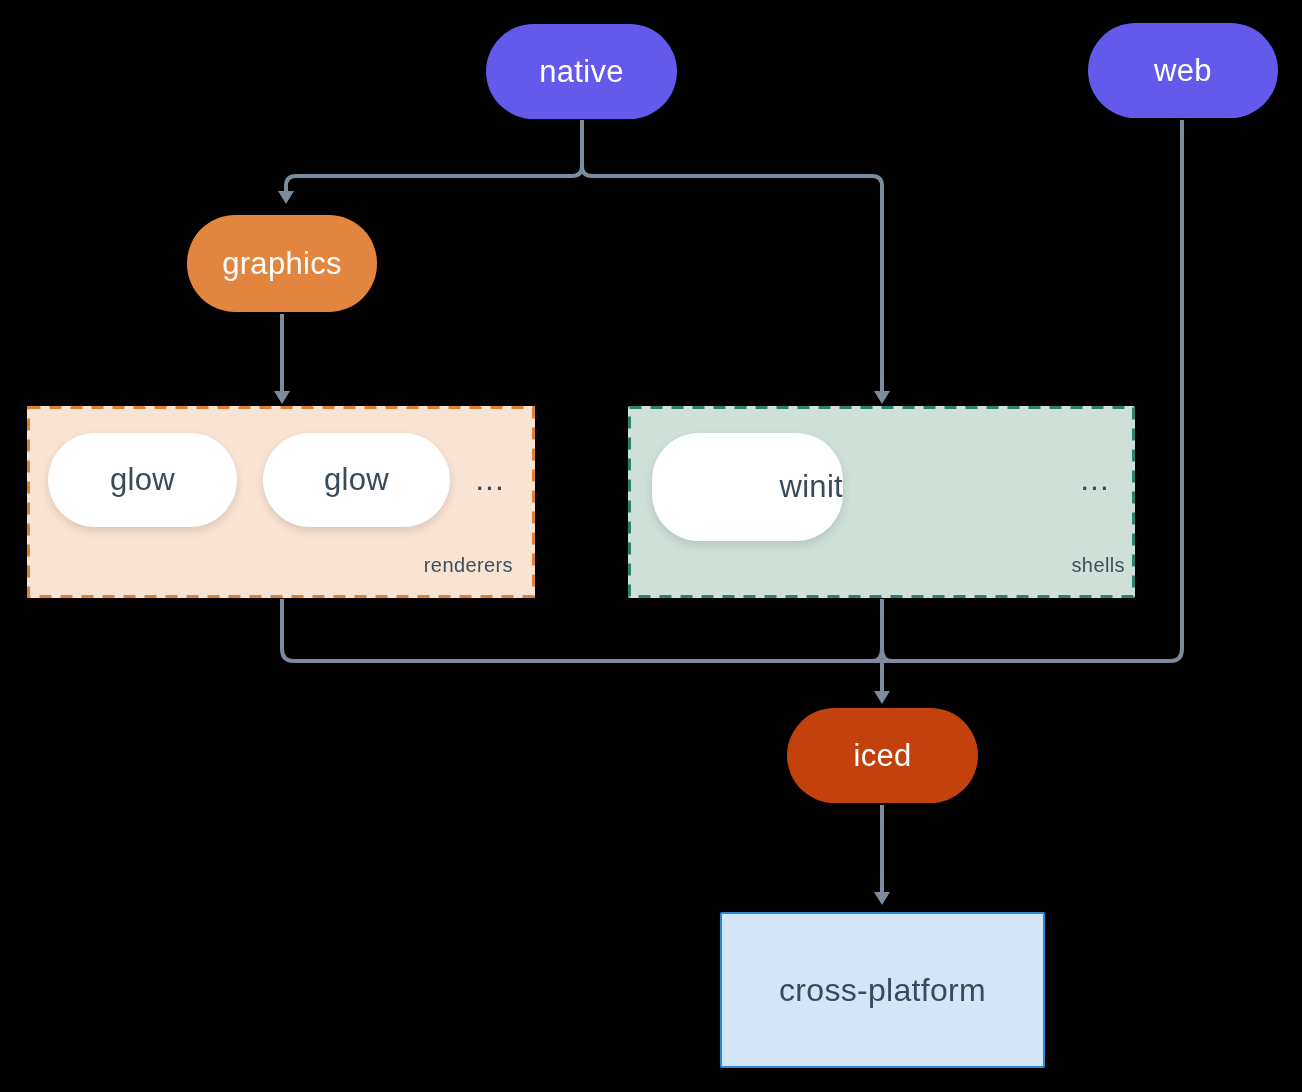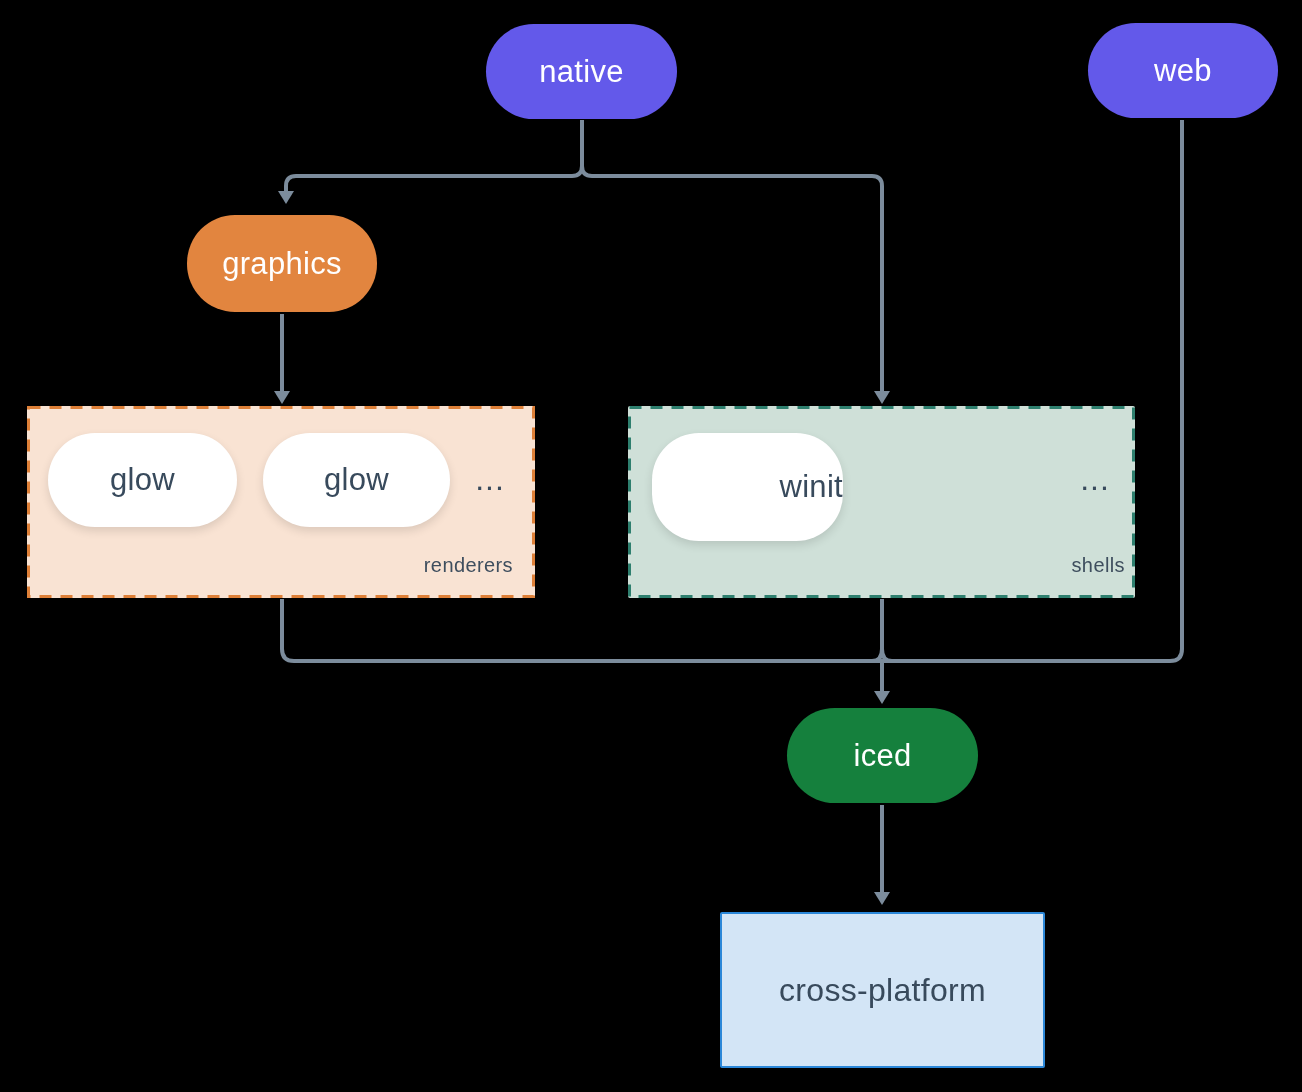--- a/index.html
+++ b/index.html
@@ -19,21 +19,21 @@
   .groupbox.renderers{left:27px;top:406px;width:508px;height:192px;background:#F9E3D3;}
   .groupbox.shells{left:628px;top:406px;width:507px;height:192px;background:#CFE0D8;}
   
   .pill{
     position:absolute;z-index:3;display:flex;align-items:center;justify-content:center;
     border-radius:48px;font-size:31px;letter-spacing:.3px;color:#fff;
   }
   .pill.native{left:486px;top:24px;width:191px;height:95px;background:#6359EA;}
   .pill.web{left:1088px;top:23px;width:190px;height:95px;background:#6359EA;}
   .pill.graphics{left:187px;top:215px;width:190px;height:97px;background:#E2853F;}
-  .pill.iced{left:787px;top:708px;width:191px;height:95px;background:#15803d;}
+  .pill.iced{left:787px;top:708px;width:191px;height:95px;background:#c2410c;}
   .pill.white{
     background:#fff;color:#384A5C;border-radius:47px;
     box-shadow:0 4px 10px rgba(0,0,0,0.12);
   }
   .pill.wgpu{left:48px;top:433px;width:189px;height:94px;}
   .pill.glow{left:263px;top:433px;width:187px;height:94px;align-items:center;}
   .pill.winit{left:652px;top:433px;width:191px;height:108px;justify-content:flex-end;}
   .pill.glutin{left:866px;top:433px;width:187px;height:94px;}
   .dots{
     position:absolute;z-index:3;width:60px;height:60px;display:flex;align-items:center;justify-content:center;

